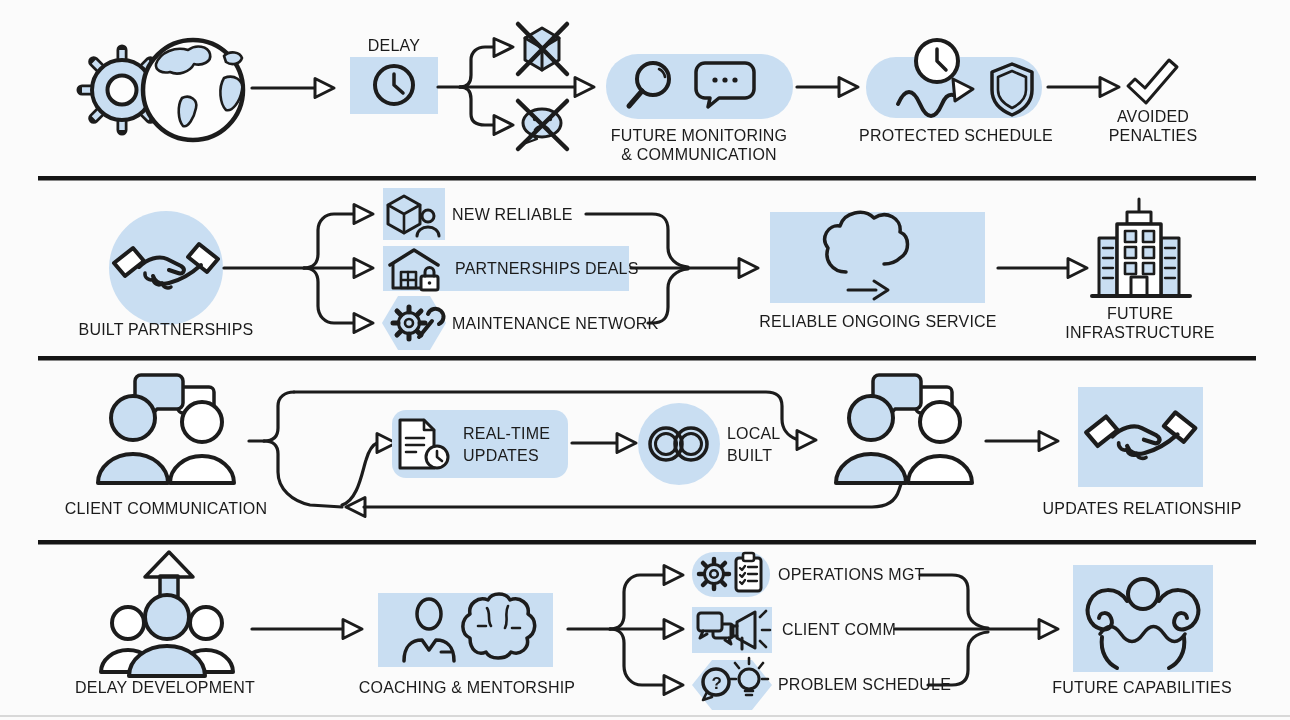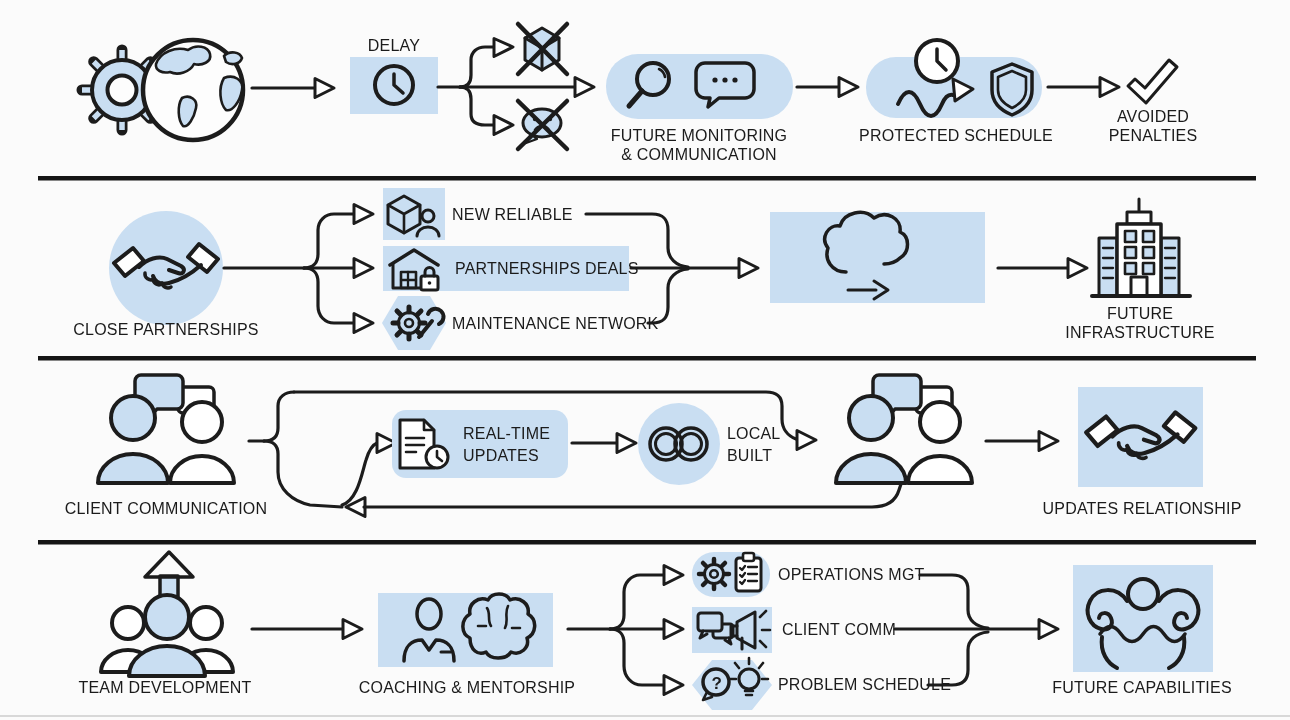--- a/index.html
+++ b/index.html
@@ -377,34 +377,35 @@
   </g>
 </svg>
 
 <div class="lbl" style="left:394px;top:46px">DELAY</div>
 <div class="lbl" style="left:699px;top:136px">FUTURE MONITORING</div>
 <div class="lbl" style="left:699px;top:155px">&amp; COMMUNICATION</div>
 <div class="lbl" style="left:956px;top:136px">PROTECTED SCHEDULE</div>
 <div class="lbl" style="left:1153px;top:117px">AVOIDED</div>
 <div class="lbl" style="left:1153px;top:136px">PENALTIES</div>
 
-<div class="lbl" style="left:166px;top:330px">CLOSE PARTNERSHIPS</div>
+<div class="lbl" style="left:166px;top:330px">BUILT PARTNERSHIPS</div>
 <div class="lbl left" style="left:452px;top:215px">NEW RELIABLE</div>
 <div class="lbl left" style="left:455px;top:269px">PARTNERSHIPS DEALS</div>
 <div class="lbl left" style="left:452px;top:324px">MAINTENANCE NETWORK</div>
+<div class="lbl" style="left:878px;top:322px">RELIABLE ONGOING SERVICE</div>
 <div class="lbl" style="left:1140px;top:314px">FUTURE</div>
 <div class="lbl" style="left:1140px;top:333px">INFRASTRUCTURE</div>
 
 <div class="lbl" style="left:166px;top:509px">CLIENT COMMUNICATION</div>
 <div class="lbl left" style="left:463px;top:434px">REAL-TIME</div>
 <div class="lbl left" style="left:463px;top:456px">UPDATES</div>
 <div class="lbl left" style="left:727px;top:434px">LOCAL</div>
 <div class="lbl left" style="left:727px;top:456px">BUILT</div>
 <div class="lbl" style="left:1142px;top:509px">UPDATES RELATIONSHIP</div>
 
-<div class="lbl" style="left:165px;top:688px">TEAM DEVELOPMENT</div>
+<div class="lbl" style="left:165px;top:688px">DELAY DEVELOPMENT</div>
 <div class="lbl" style="left:467px;top:688px">COACHING &amp; MENTORSHIP</div>
 <div class="lbl left" style="left:778px;top:575px">OPERATIONS MGT</div>
 <div class="lbl left" style="left:782px;top:630px">CLIENT COMM</div>
 <div class="lbl left" style="left:778px;top:685px">PROBLEM SCHEDULE</div>
 <div class="lbl" style="left:1142px;top:688px">FUTURE CAPABILITIES</div>
 
 </div>
 
 </body></html>

